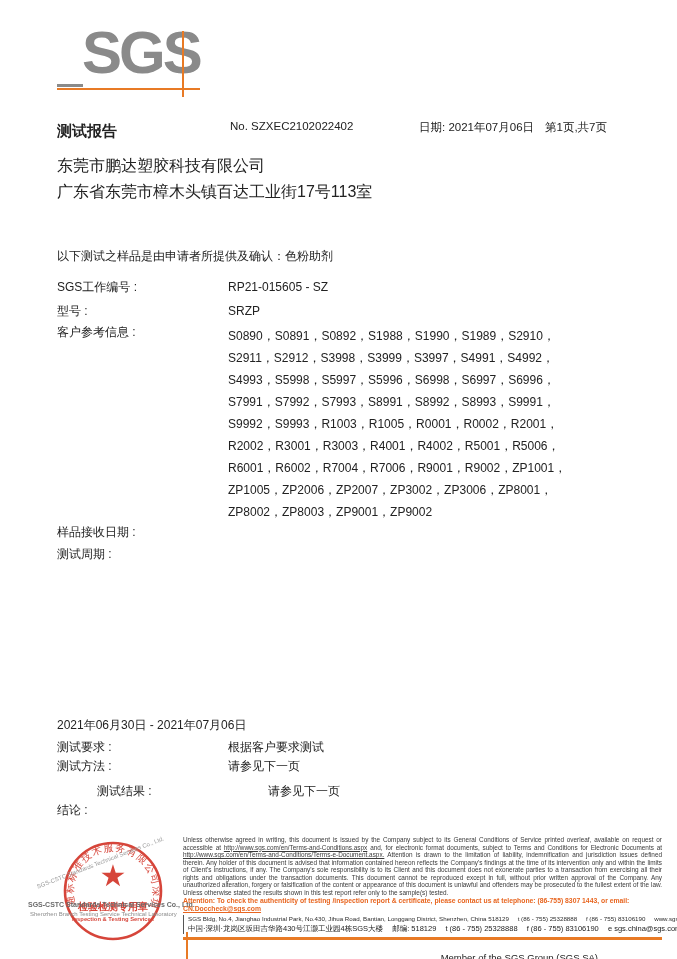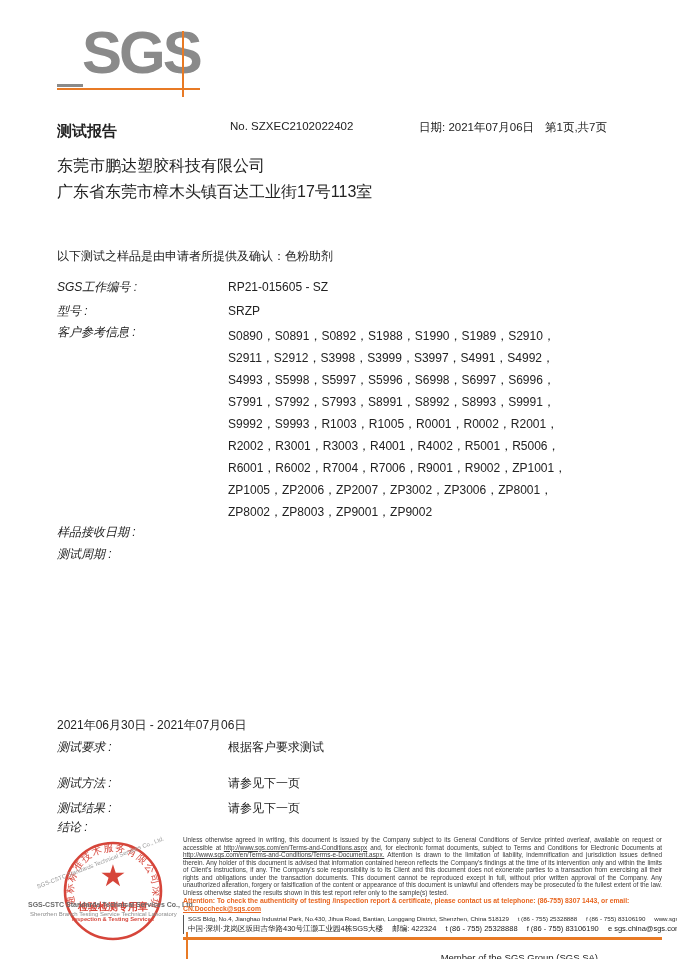--- a/index.html
+++ b/index.html
@@ -21,30 +21,30 @@
   .report-date{ position:absolute; left:362px; top:2px; font-size:11.5px; }
   .page-info  { position:absolute; left:488px; top:2px; font-size:11.5px; }
 
   
   .applicant { position:absolute; left:57px; top:153px; font-size:16px; line-height:26px; }
 
   
   .body { position:absolute; left:57px; top:249px; width:593px; }
   .intro { font-size:12px; line-height:15px; margin-bottom:16px; }
   .row { display:flex; font-size:12px; line-height:15px; margin-bottom:9px; }
-  .lbl { width:171px; flex:0 0 171px;font-style:italic; }
+  .lbl { width:171px; flex:0 0 171px; }
   .val { flex:1; }
   .row.r2 { margin-bottom:6px; }
   .row.r3 { margin-bottom:2px; }
   .row.r3 .val { white-space:pre-line; line-height:22px; }
   .row.r4 { margin-bottom:7px; }
   .row.r5 { margin-bottom:7px;flex-direction:column; }
-  .row.r6 { margin-bottom:21px; }
+  .row.r6 { margin-bottom:4px; }
   .row.r7 { margin-bottom:10px; }
-  .row.r8 { margin-bottom:4px; }
+  .row.r8 { margin-bottom:4px;margin-left:40px; }
   .row.r9 .val { line-height:17.5px; }
 
   
   .stamp { position:absolute; left:50px; top:838px; width:130px; height:110px; opacity:.92; }
   .stamp-co1 { position:absolute; left:28px; top:901px; font-size:7px; font-weight:bold; color:#6a6a6a; white-space:nowrap; }
   .stamp-co2 { position:absolute; left:30px; top:911px; font-size:6px; color:#8c8c8c; white-space:nowrap; }
   .stamp-rot { position:absolute; left:36px; top:884px; font-size:6px; color:#9c9c9c; white-space:nowrap;
                transform:rotate(-21deg); transform-origin:left top; }
 
   
@@ -148,21 +148,21 @@
     <div class="attention"><span>Attention: To check the authenticity of testing /inspection report &amp; certificate, please contact us at telephone: (86-755) 8307 1443, or email: </span><span class="u">CN.Doccheck@sgs.com</span></div>
     <div class="addr-block">
       <div class="addr-en">
         <span>SGS Bldg, No.4, Jianghao Industrial Park, No.430, Jihua Road, Bantian, Longgang District, Shenzhen, China 518129</span>
         <span>t (86 - 755) 25328888</span>
         <span>f (86 - 755) 83106190</span>
         <span>www.sgsgroup.com.cn</span>
       </div>
       <div class="addr-cn">
         <span>中国·深圳·龙岗区坂田吉华路430号江灏工业园4栋SGS大楼</span>
-        <span>邮编: 422324</span>
+        <span>邮编: 518129</span>
         <span>t (86 - 755) 25328888</span>
         <span>f (86 - 755) 83106190</span>
         <span>e sgs.china@sgs.com</span>
       </div>
     </div>
     <div class="footer-rule"></div>
     <div class="member">Member of the SGS Group (SGS SA)</div>
   </div>
   <div class="footer-vmark"></div>
 

